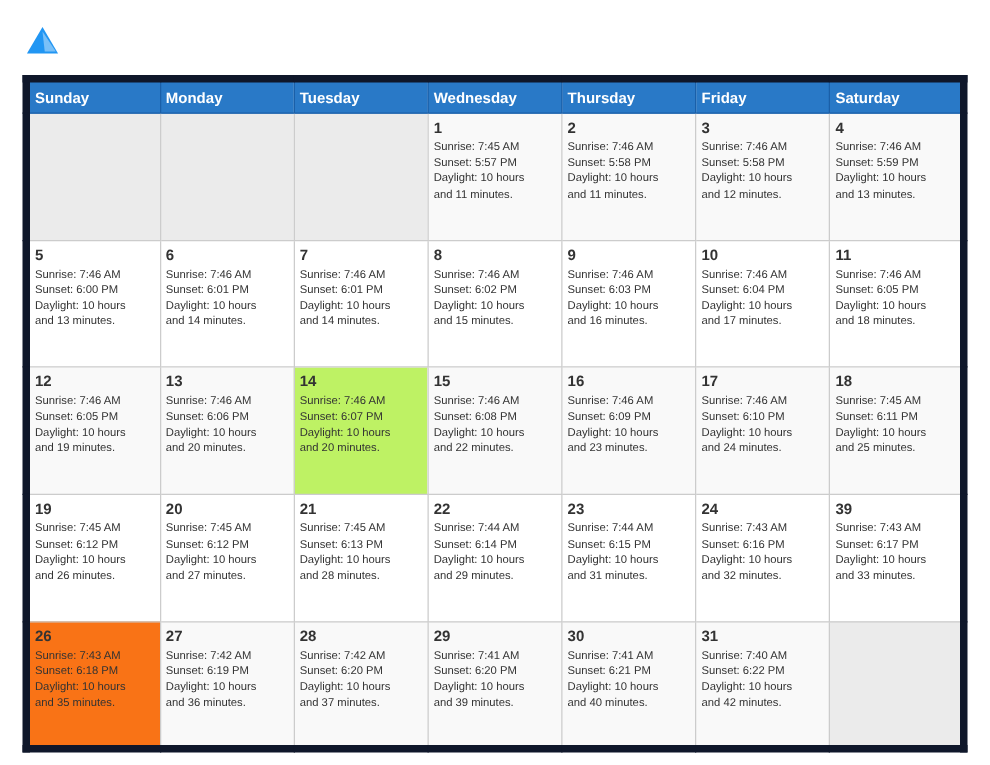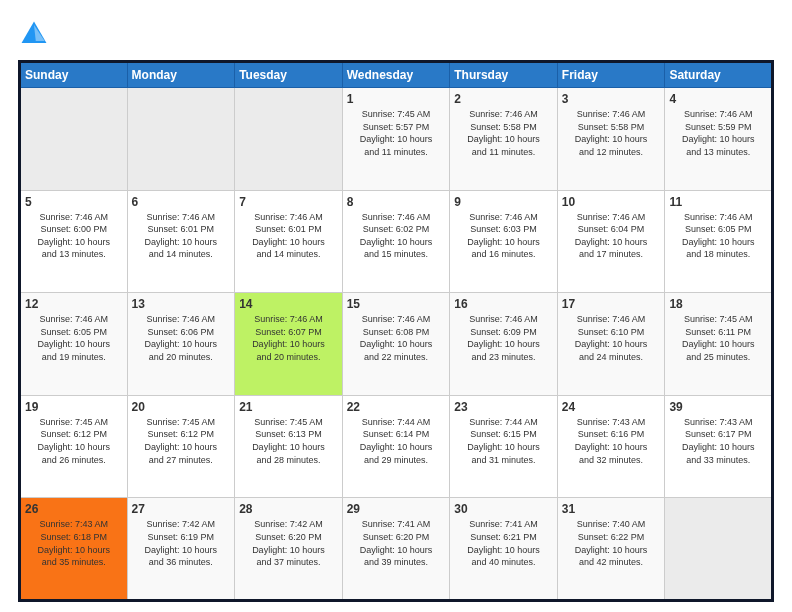--- a/index.html
+++ b/index.html
@@ -55,21 +55,21 @@
       font-weight: bold;
       color: #333;
       line-height: 1.1;
     }
     .cal-subtitle {
       font-size: 14px;
       color: #555;
     }
     .calendar {
       flex: 1;
-      border: 3px solid #0f172a;
+      border: 6px solid #0f172a;
       border-collapse: collapse;
       width: 100%;
       table-layout: fixed;
     }
     .calendar th {
       background: #2979c7;
       color: #fff;
       font-size: 12px;
       font-weight: bold;
       padding: 5px 4px;
@@ -99,21 +99,20 @@
       font-size: 12px;
       font-weight: bold;
       color: #333;
       margin-bottom: 2px;
       display: block;
     }
     .day-info {
       font-size: 9px;
       color: #333;
       line-height: 1.4;
-      text-align: center;
     }
     td.empty {
       background: #f0f0f0;
     }
   </style>
 </head>
 <body>
 
 <div class="page">
   <div class="header">

